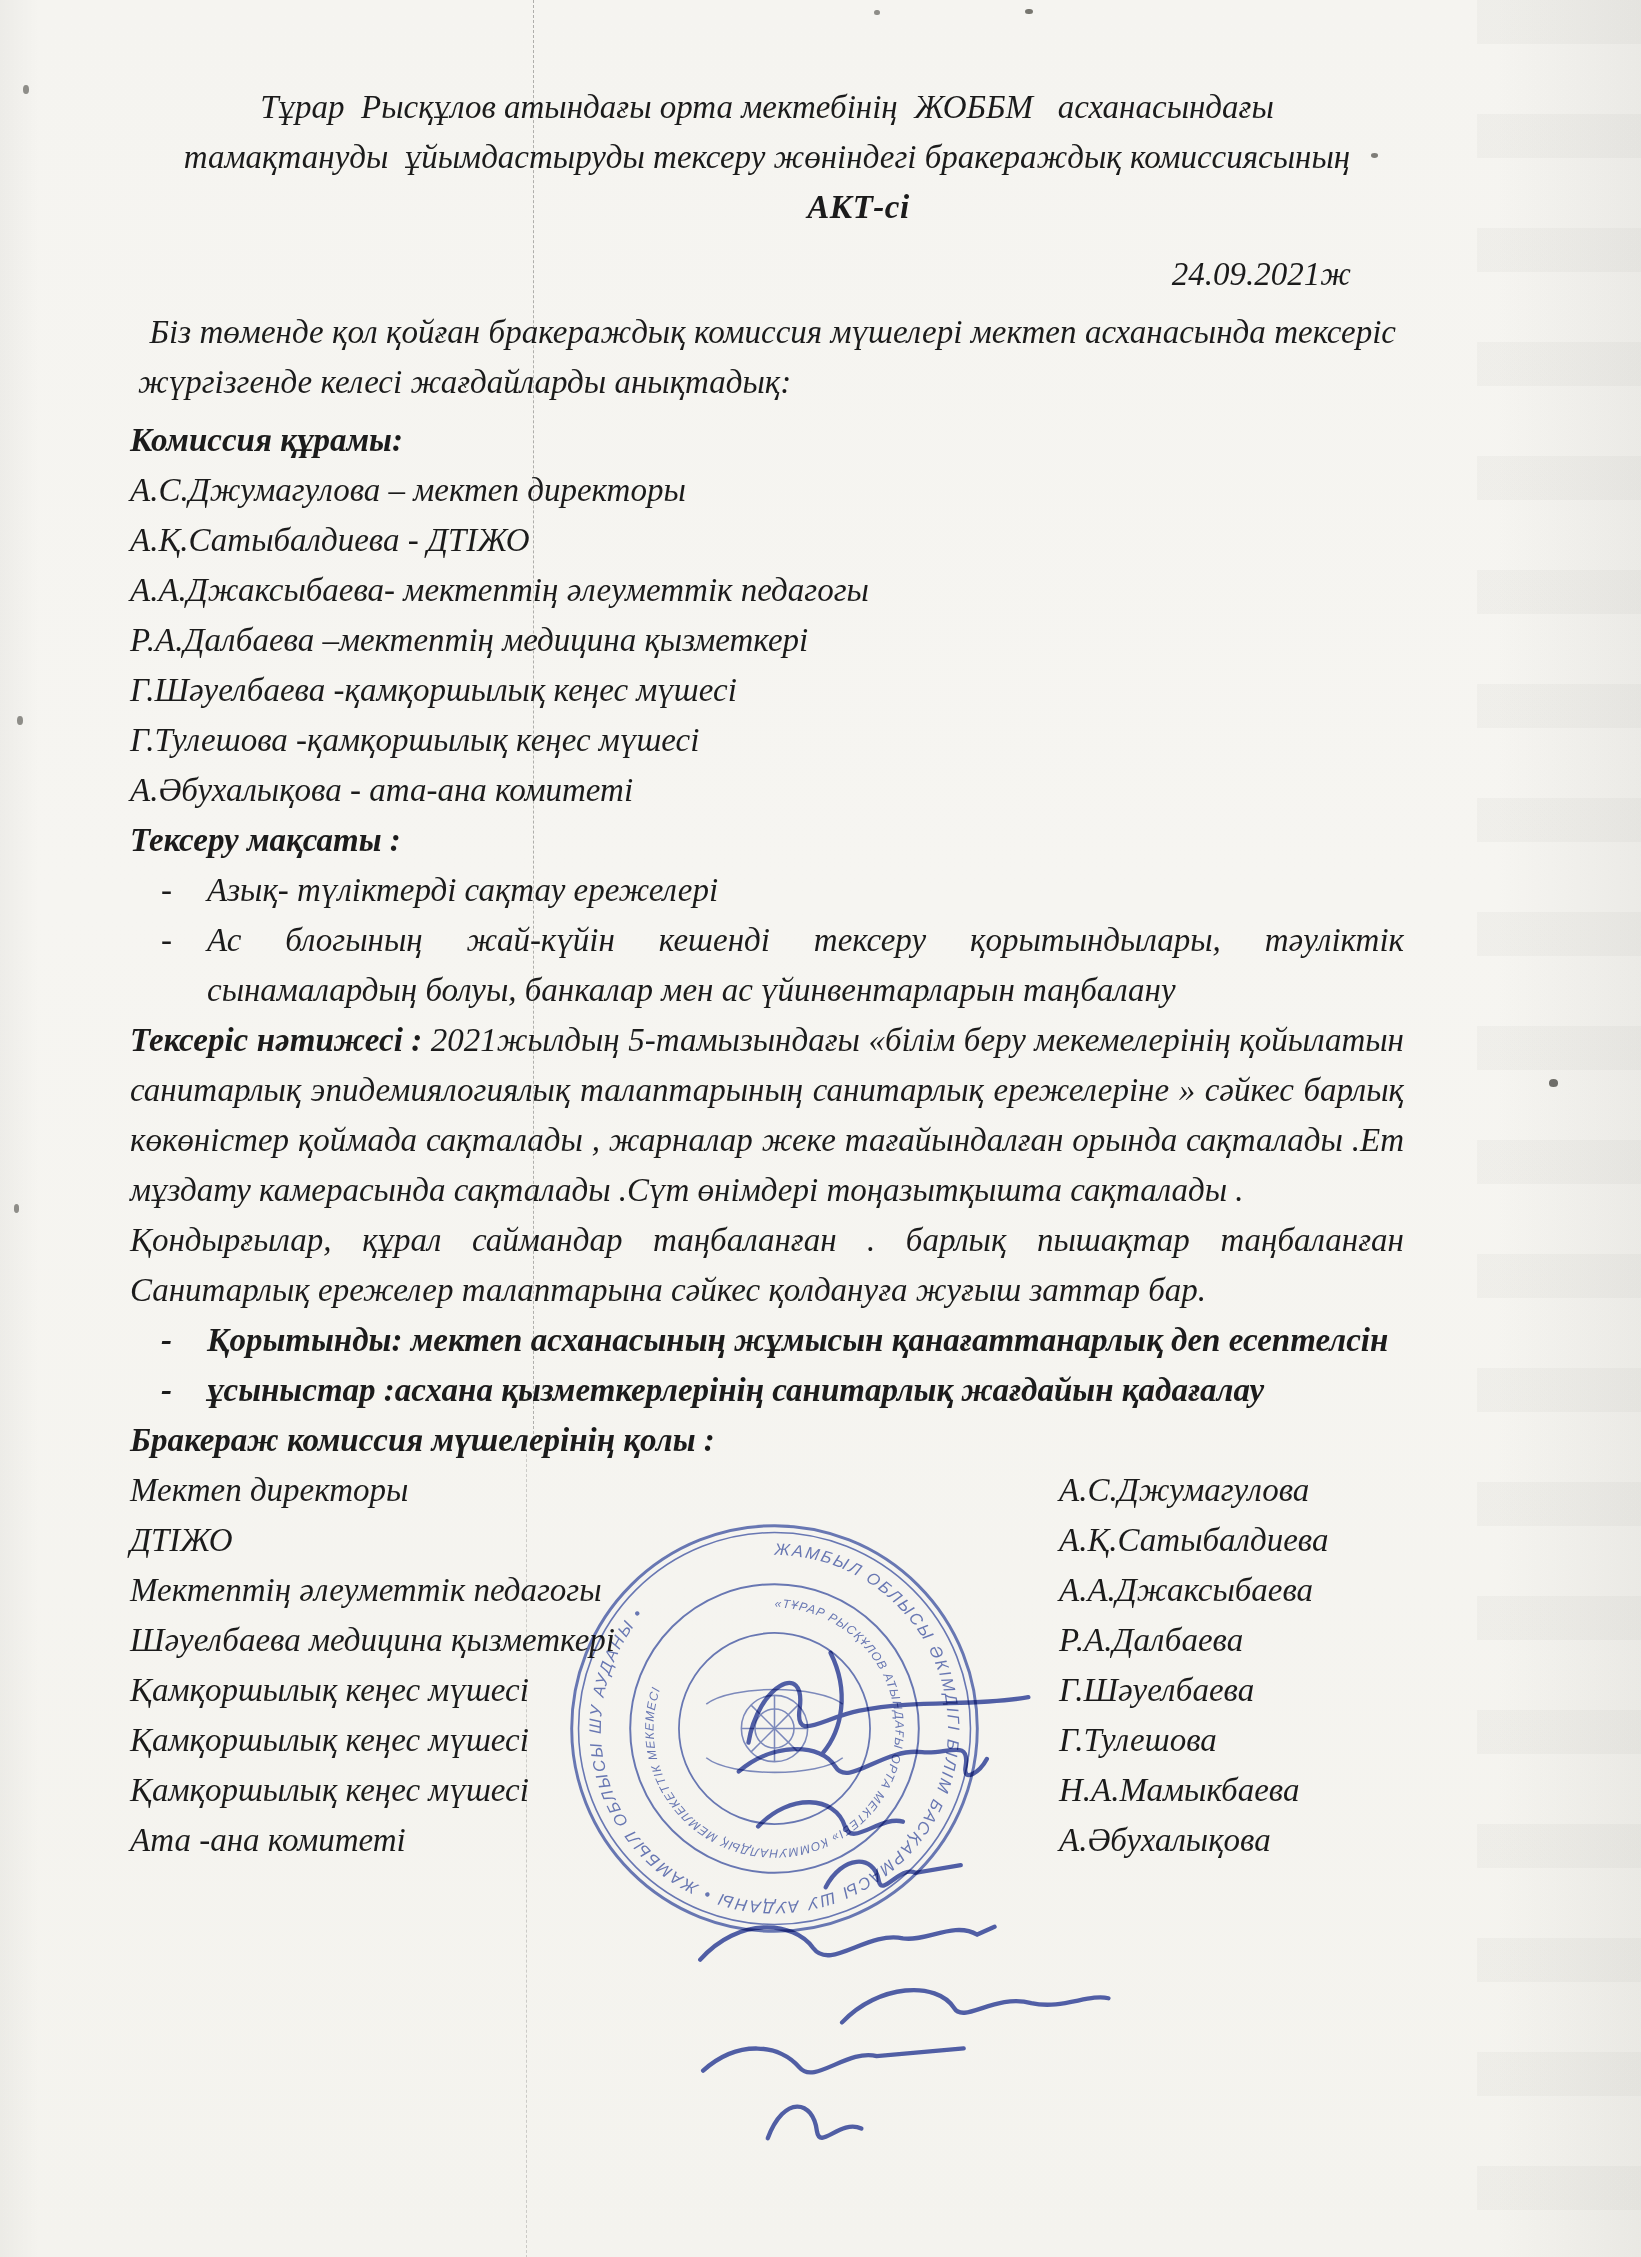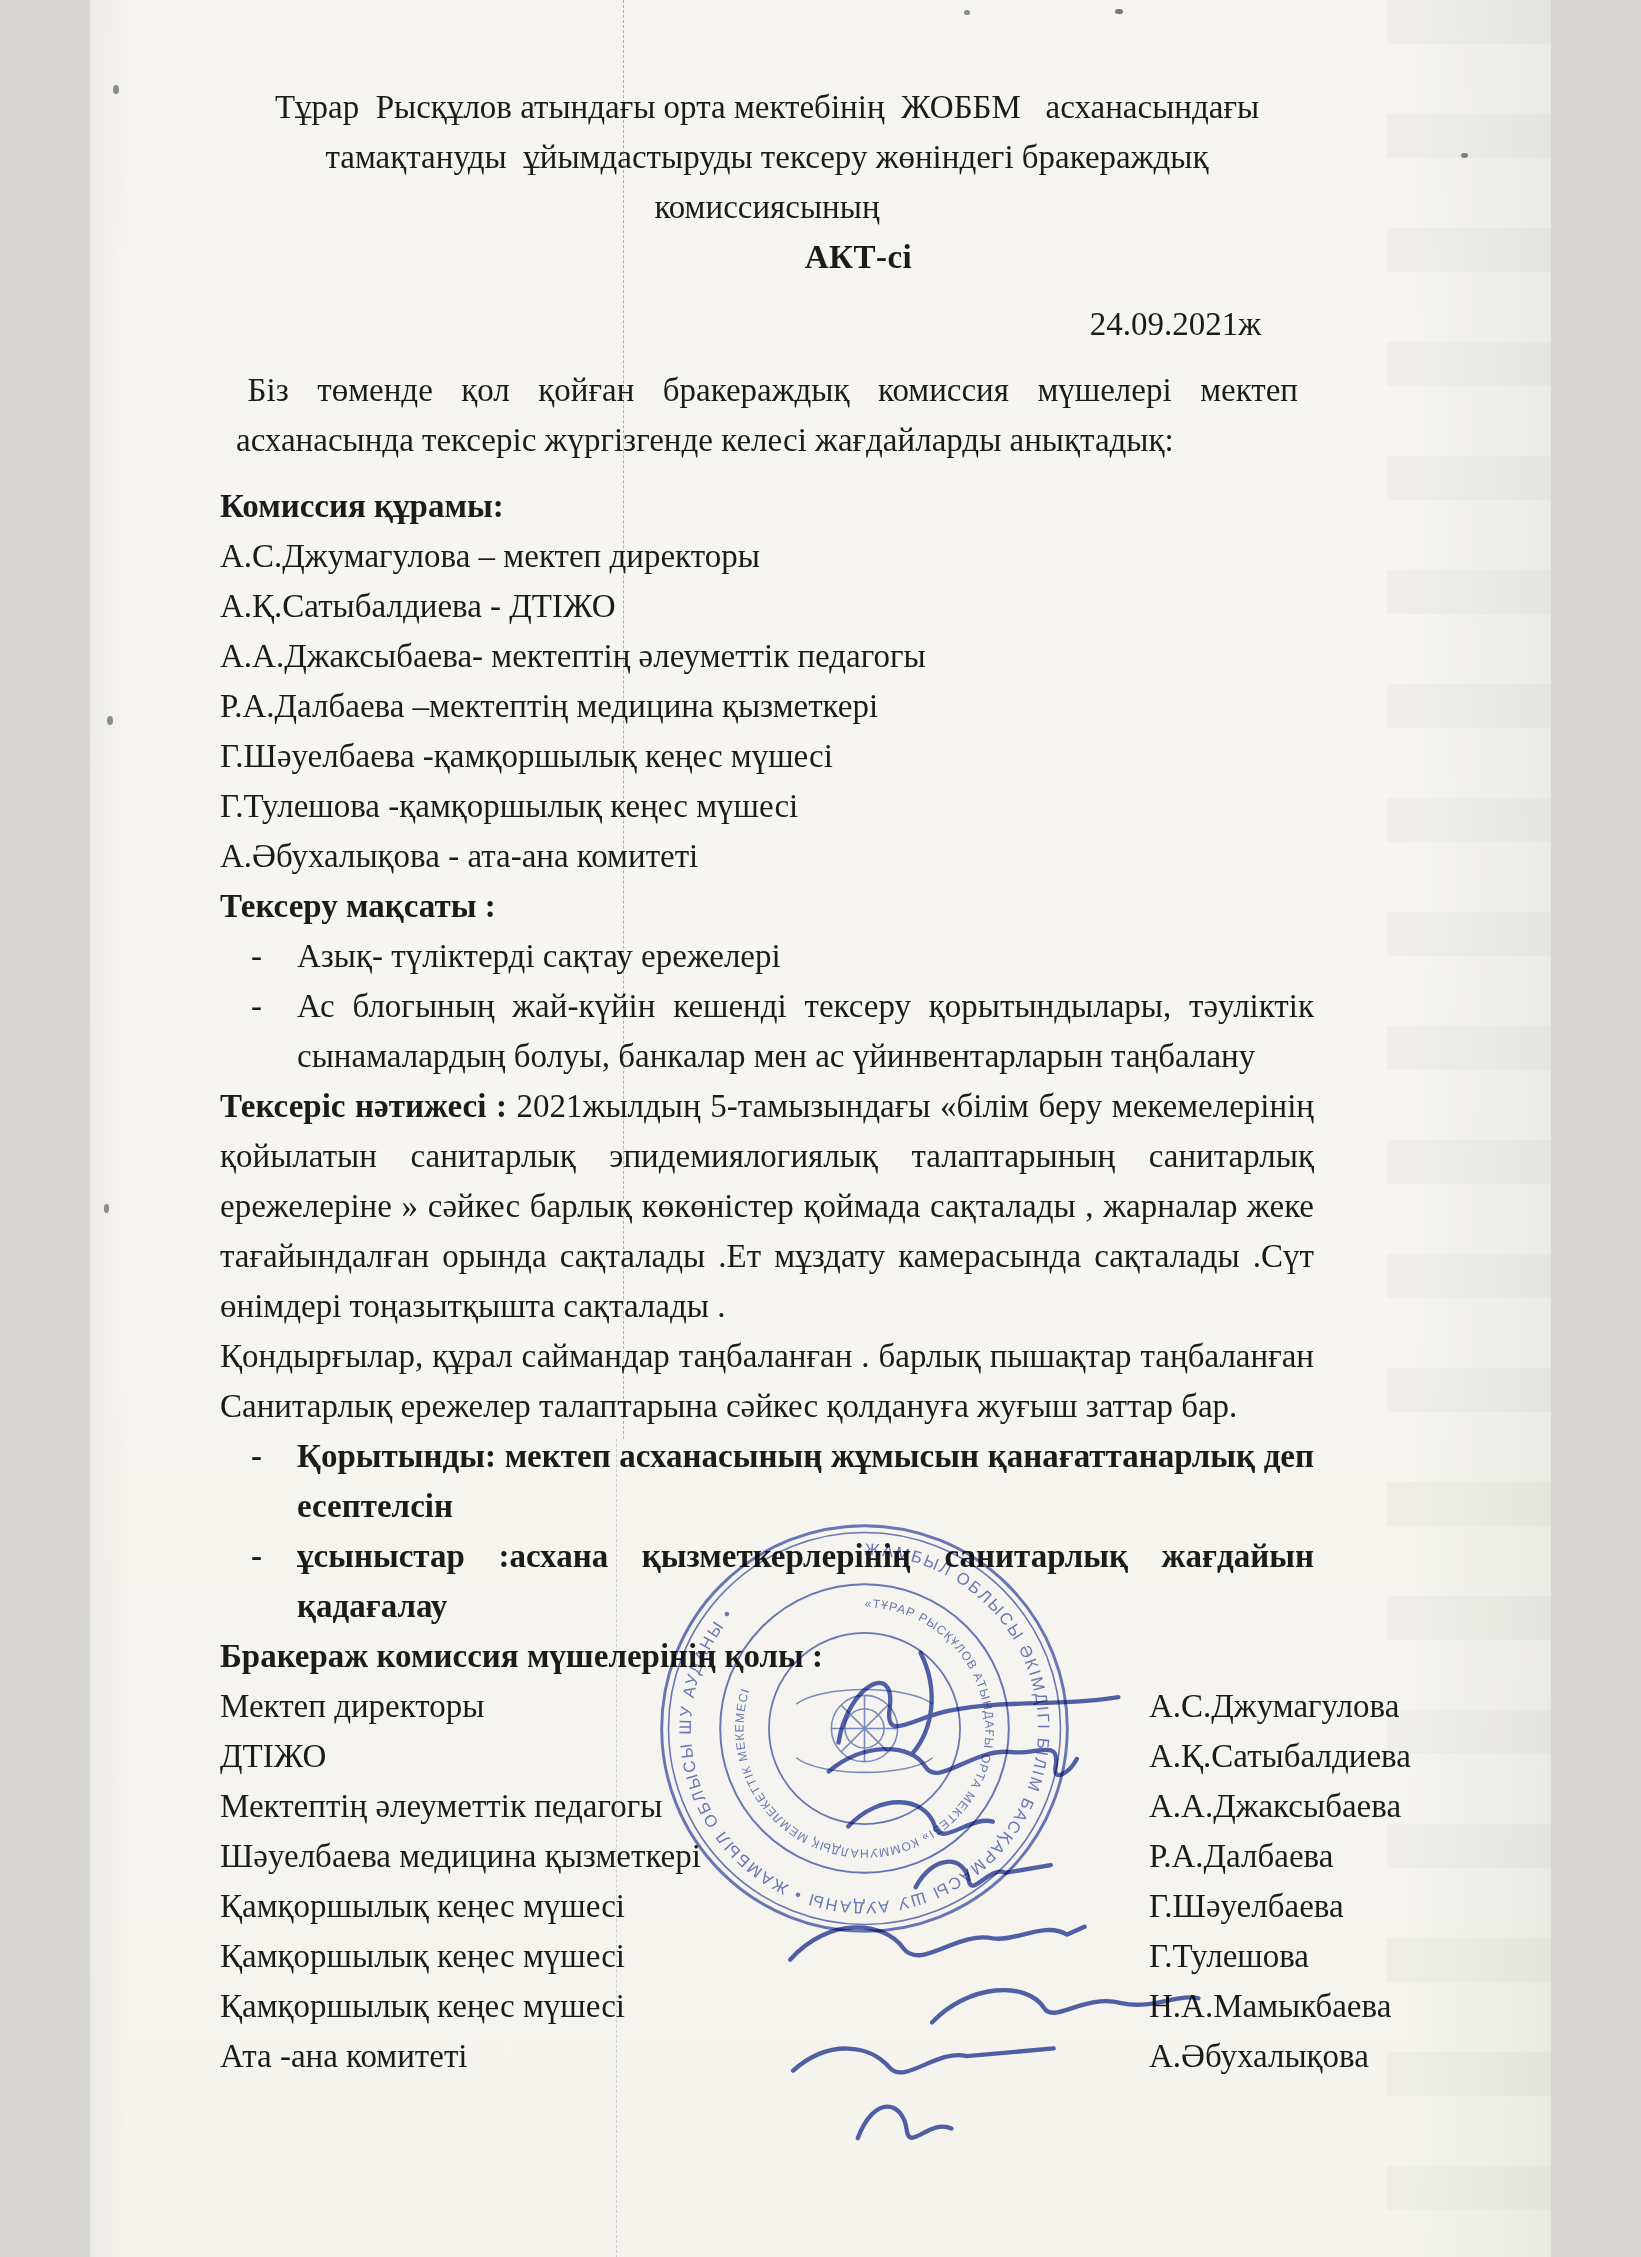--- a/index.html
+++ b/index.html
@@ -1,38 +1,39 @@
 <!DOCTYPE html>
 <html><head>
 <meta charset="utf-8">
 <style>
   html,body{margin:0;padding:0;background:#d8d6d2;}
   .page{
     position:relative;
-    width:1461px;height:2257px;
+    width:1641px;height:2257px;
     margin:0 auto;
     background:
       linear-gradient(90deg, rgba(0,0,0,0.035) 0, rgba(0,0,0,0) 39px),
       linear-gradient(270deg, rgba(110,110,105,0.08) 0, rgba(0,0,0,0) 145px),
       linear-gradient(180deg, #f5f4f0 0%, #f6f5f1 40%, #f4f3ee 100%);
     overflow:hidden;
     font-family:"Liberation Serif", serif;
     color:#1b1b1b;
+    font-style:italic;
   }
   .content{
     position:relative;
     padding:82px 237px 0 130px;
     font-size:33px;
     line-height:50px;
     z-index:2;
   }
   .t-line{ text-align:center; white-space:pre-wrap; }
   .akt-line{ text-align:center; padding-left:183px; font-weight:bold; letter-spacing:0.5px; }
   .date-line{ text-align:right; padding-right:53px; margin-top:17.4px; }
-  .intro{ margin:16px; text-align:justify; text-indent:11.6px; }
+  .intro{ margin:8px; text-align:justify; text-indent:11.6px; }
   .bold-line{ font-weight:bold; }
   .member-line{ }
   .dash-item{ position:relative; padding-left:77px; }
   .dash-item .dash{ position:absolute; left:31px; top:0; }
   .just{ text-align:justify; }
   .boldtxt{ font-weight:bold; }
   p{ margin:0; }
   .sig-row{ display:grid; grid-template-columns:917px 1fr;gap:12px; }
   .sig-row .role{ }
   .sig-row .name{ }

